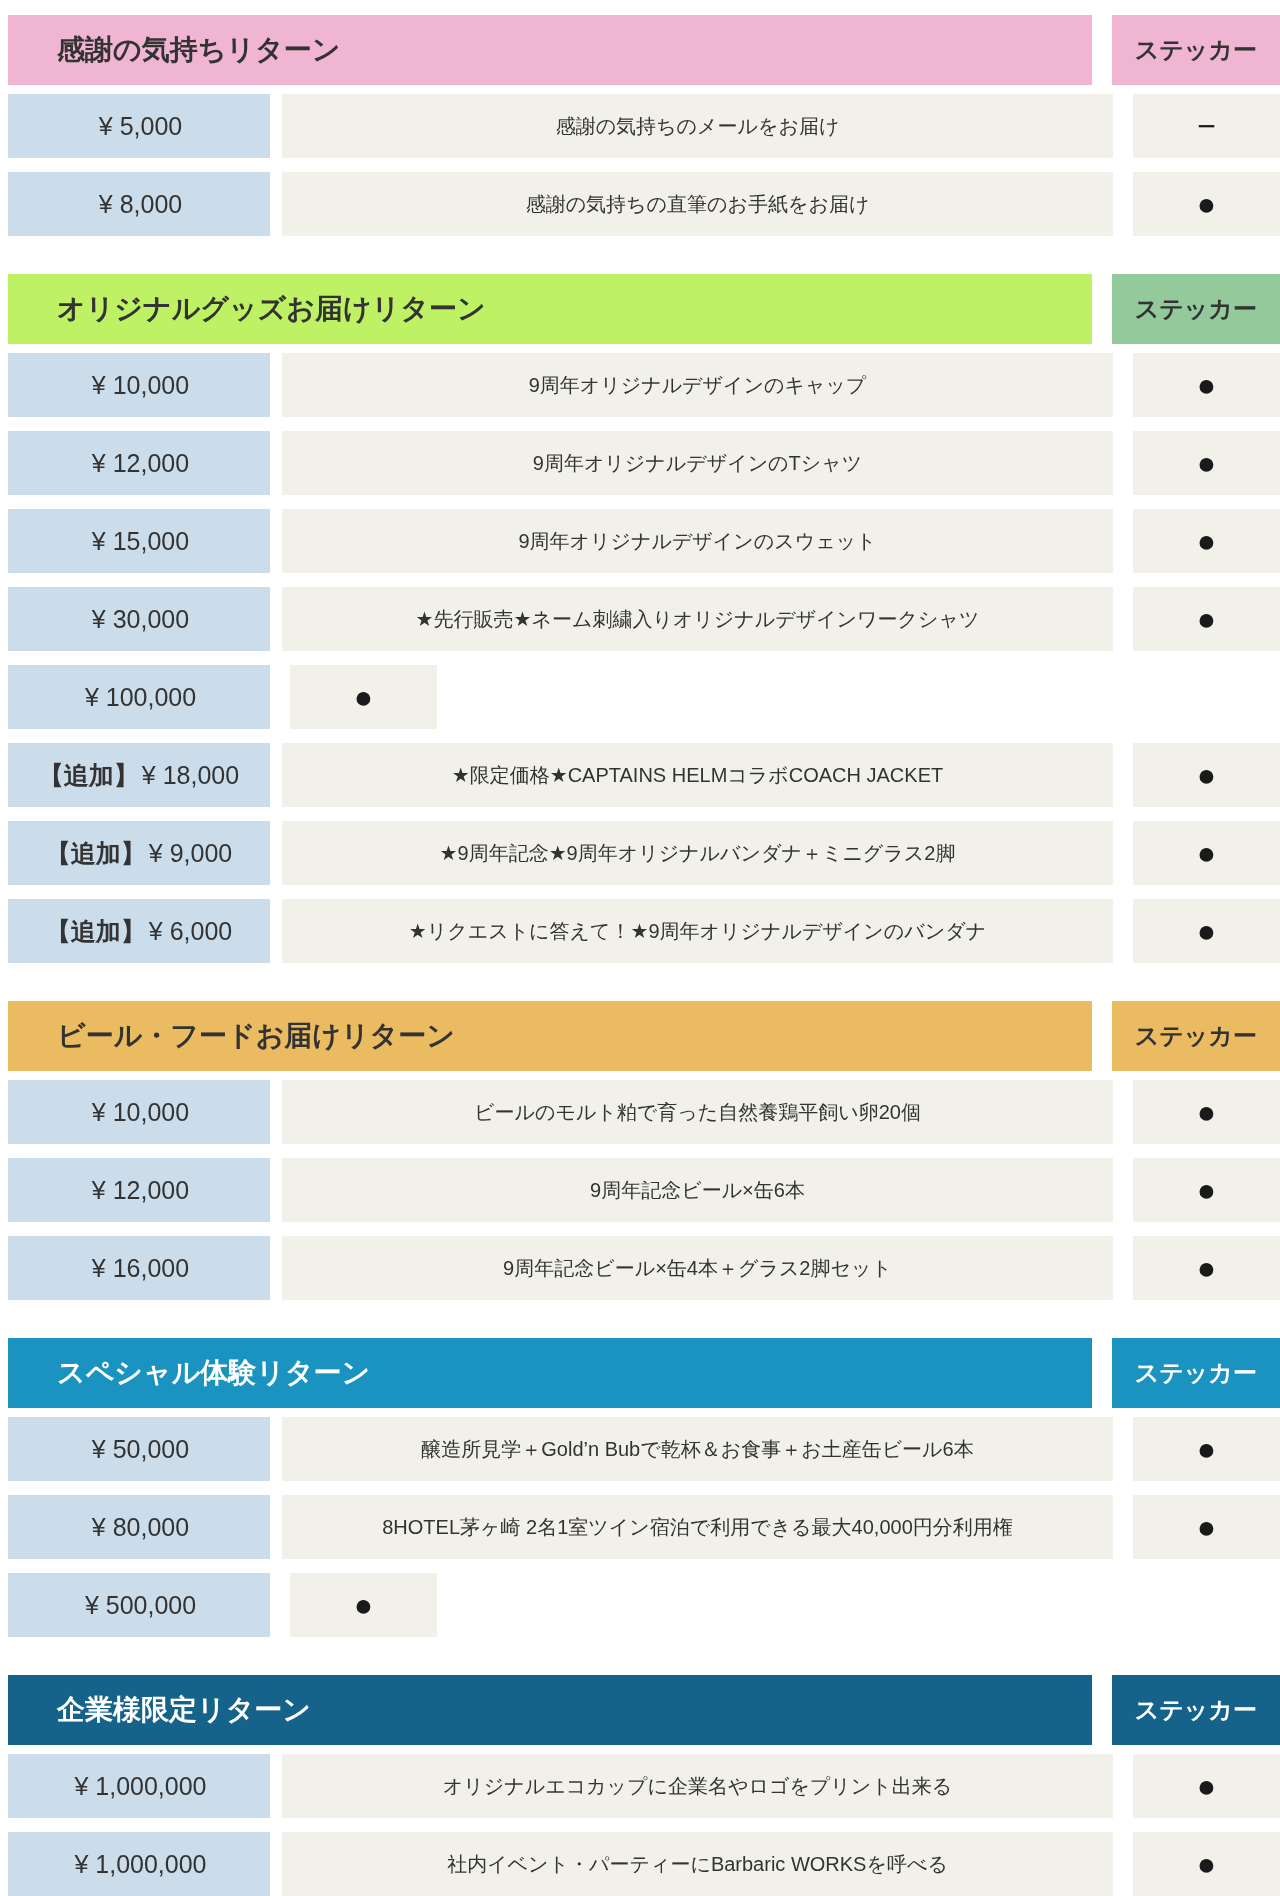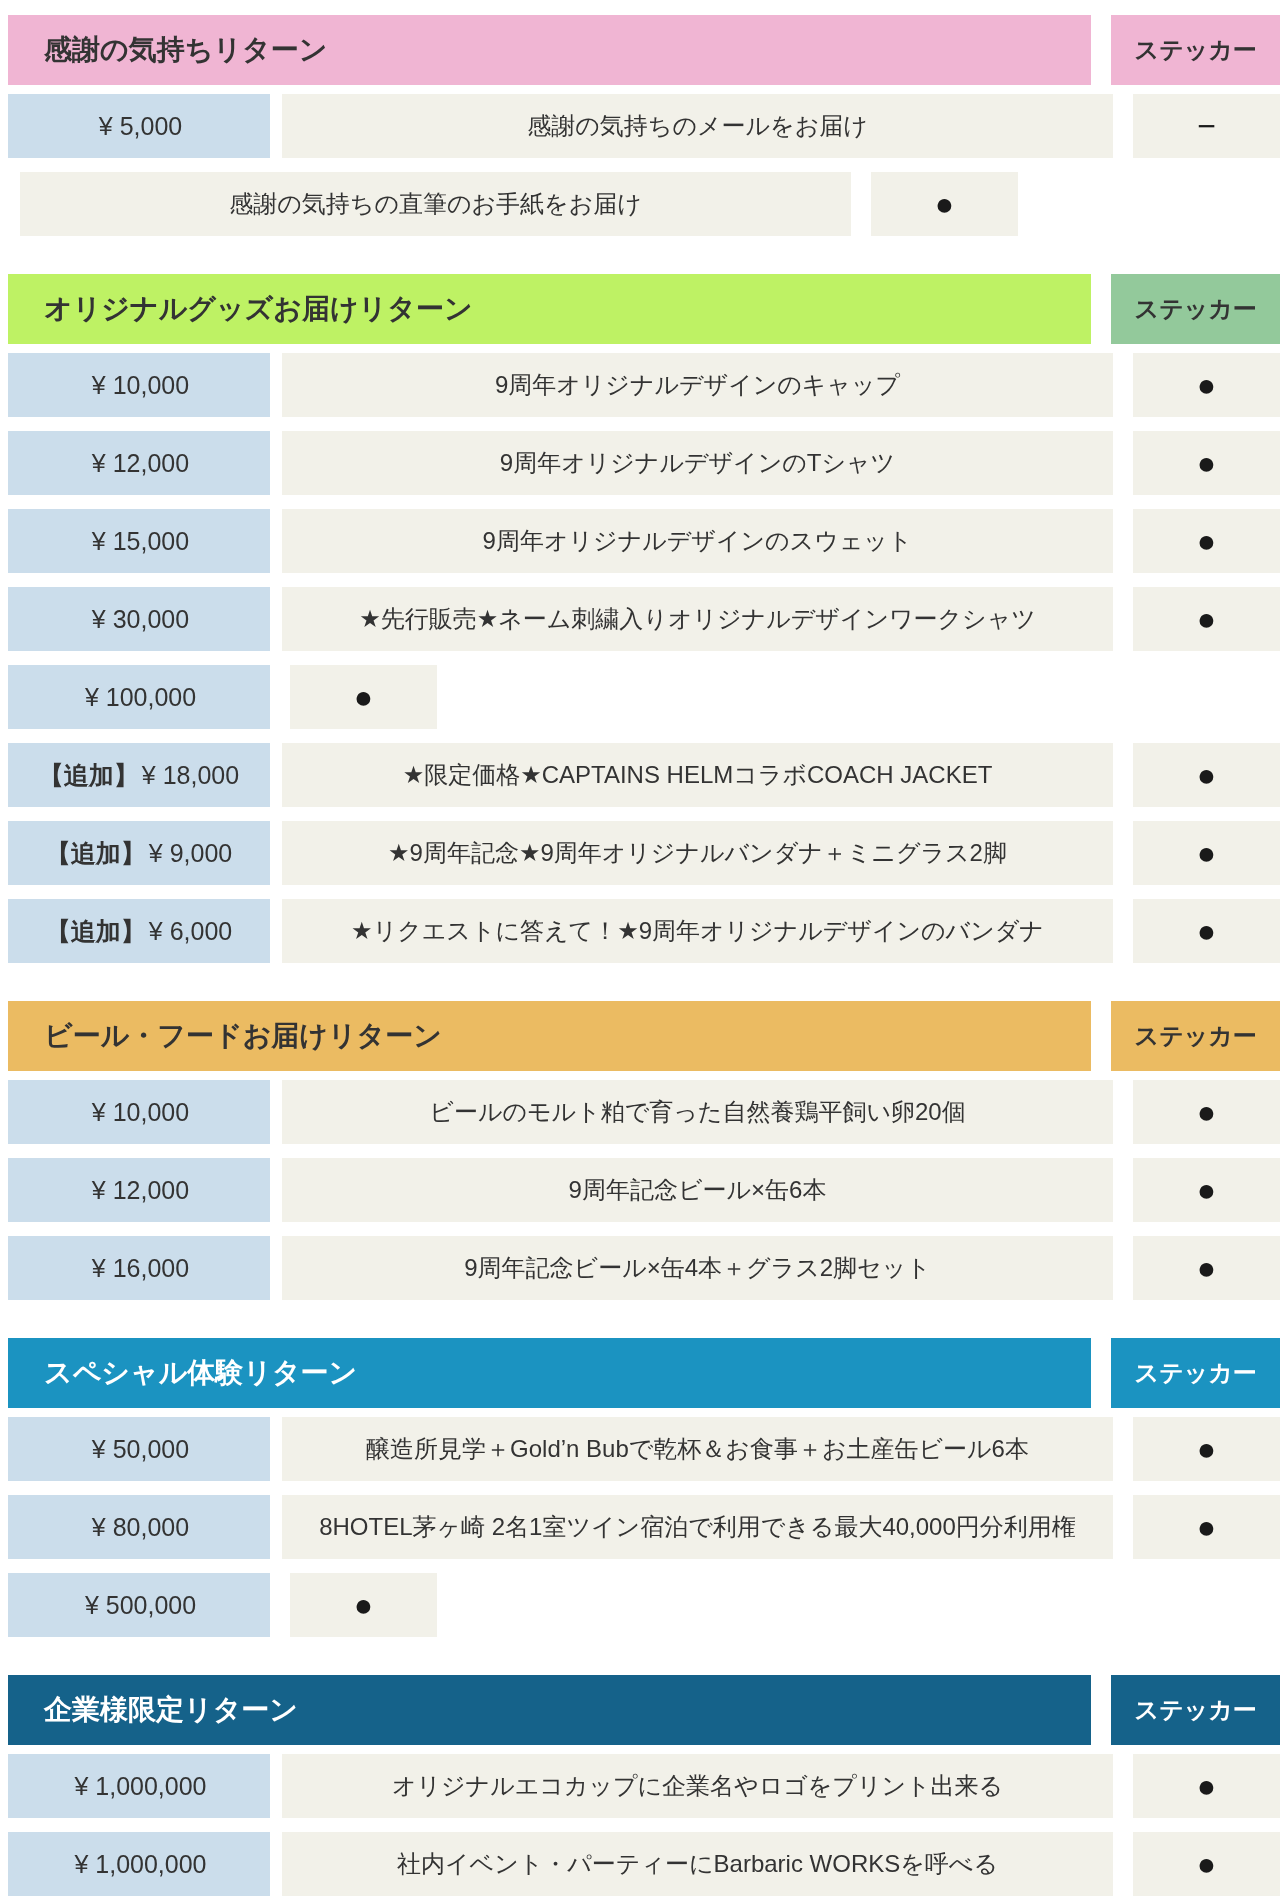--- a/index.html
+++ b/index.html
@@ -13,21 +13,21 @@
   }
   .page { padding:15px 0 0 8px; }
 
   .section { margin-bottom:38px; }
   .section:last-child { margin-bottom:0; }
 
   .section-head { display:flex; height:70px; margin-bottom:9px; }
   .head-main {
     width:1105px;
     display:flex; align-items:center;
-    padding-left:36px;
+    padding-left:49px;
     font-size:28px; font-weight:700;
     white-space:nowrap;
   }
   .head-sticker {
     width:172px; margin-left:20px;
     display:flex; align-items:center; justify-content:center;
     font-size:24px; font-weight:700;
     white-space:nowrap;
   }
 
@@ -40,21 +40,21 @@
   }
   .price {
     width:262px;
     background:var(--price_cell_bg, #CBDDEB);
     font-size:25px;
   }
   .price-prefix { font-weight:700; margin-right:3px; }
   .desc {
     width:831px; margin-left:12px;
     background:var(--content_cell_bg, #F2F1E9);
-    font-size:24px;
+    font-size:20px;
   }
   .sticker {
     width:147px; margin-left:20px;
     background:var(--content_cell_bg, #F2F1E9);
     font-size:32px;
     color:#1a1a1a;
   }
 </style>
 </head>
 <body>
@@ -70,20 +70,24 @@
     </div>
     <div class="row">
       <div class="cell price">
         <span class="price-prefix"></span>
           <span>¥ 5,000</span>
       </div>
       <div class="cell desc">感謝の気持ちのメールをお届け</div>
       <div class="cell sticker">−</div>
     </div>
     <div class="row">
+      <div class="cell price">
+        <span class="price-prefix"></span>
+          <span>¥ 8,000</span>
+      </div>
       <div class="cell desc">感謝の気持ちの直筆のお手紙をお届け</div>
       <div class="cell sticker">●</div>
     </div>
   </section>
 
   <section class="section">
     <div class="section-head">
       <div class="head-main" style="background-color: #bef264; color: rgb(51, 51, 51);">
         <span class="head-title">オリジナルグッズお届けリターン</span>
       </div>

